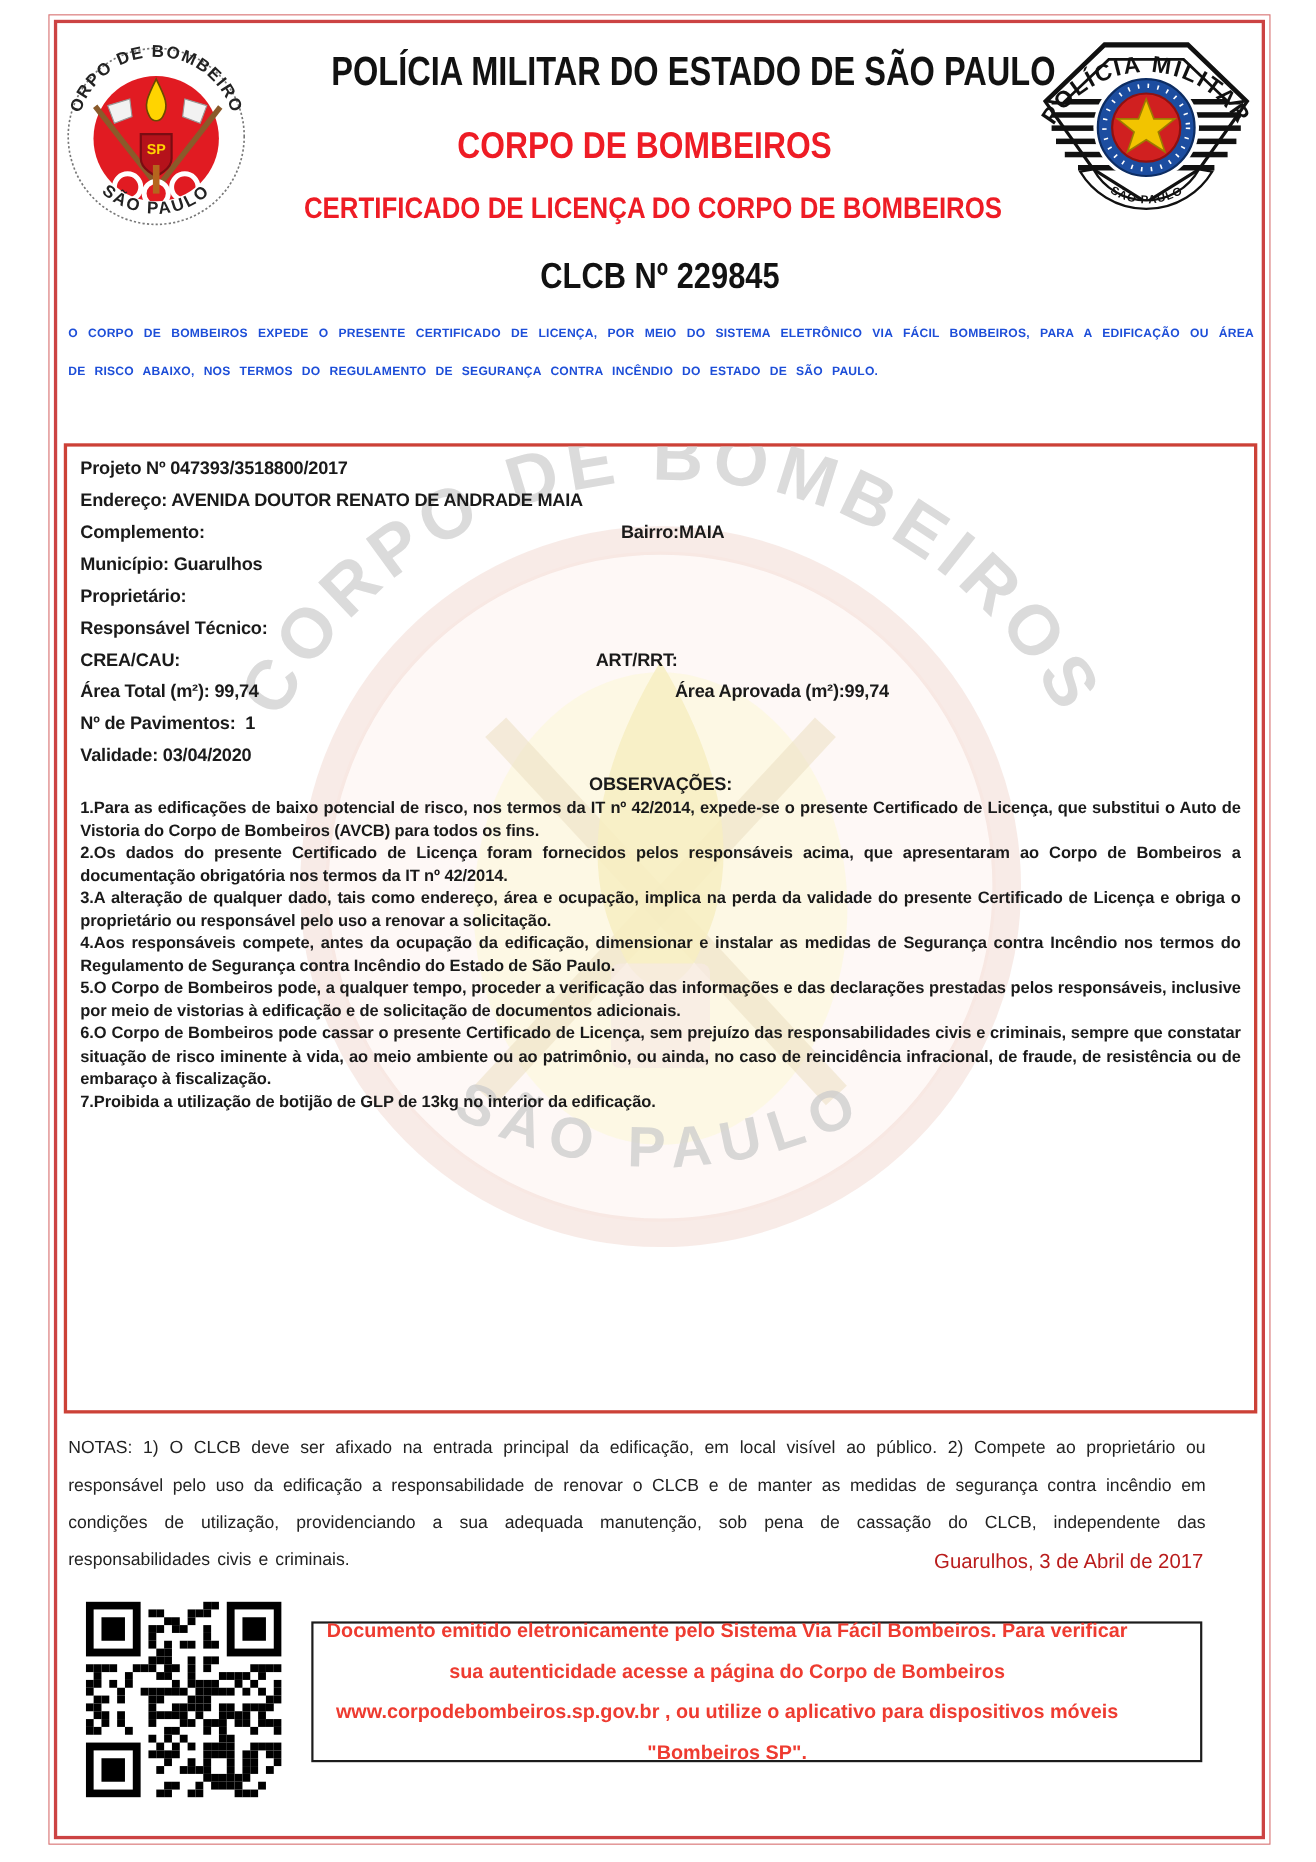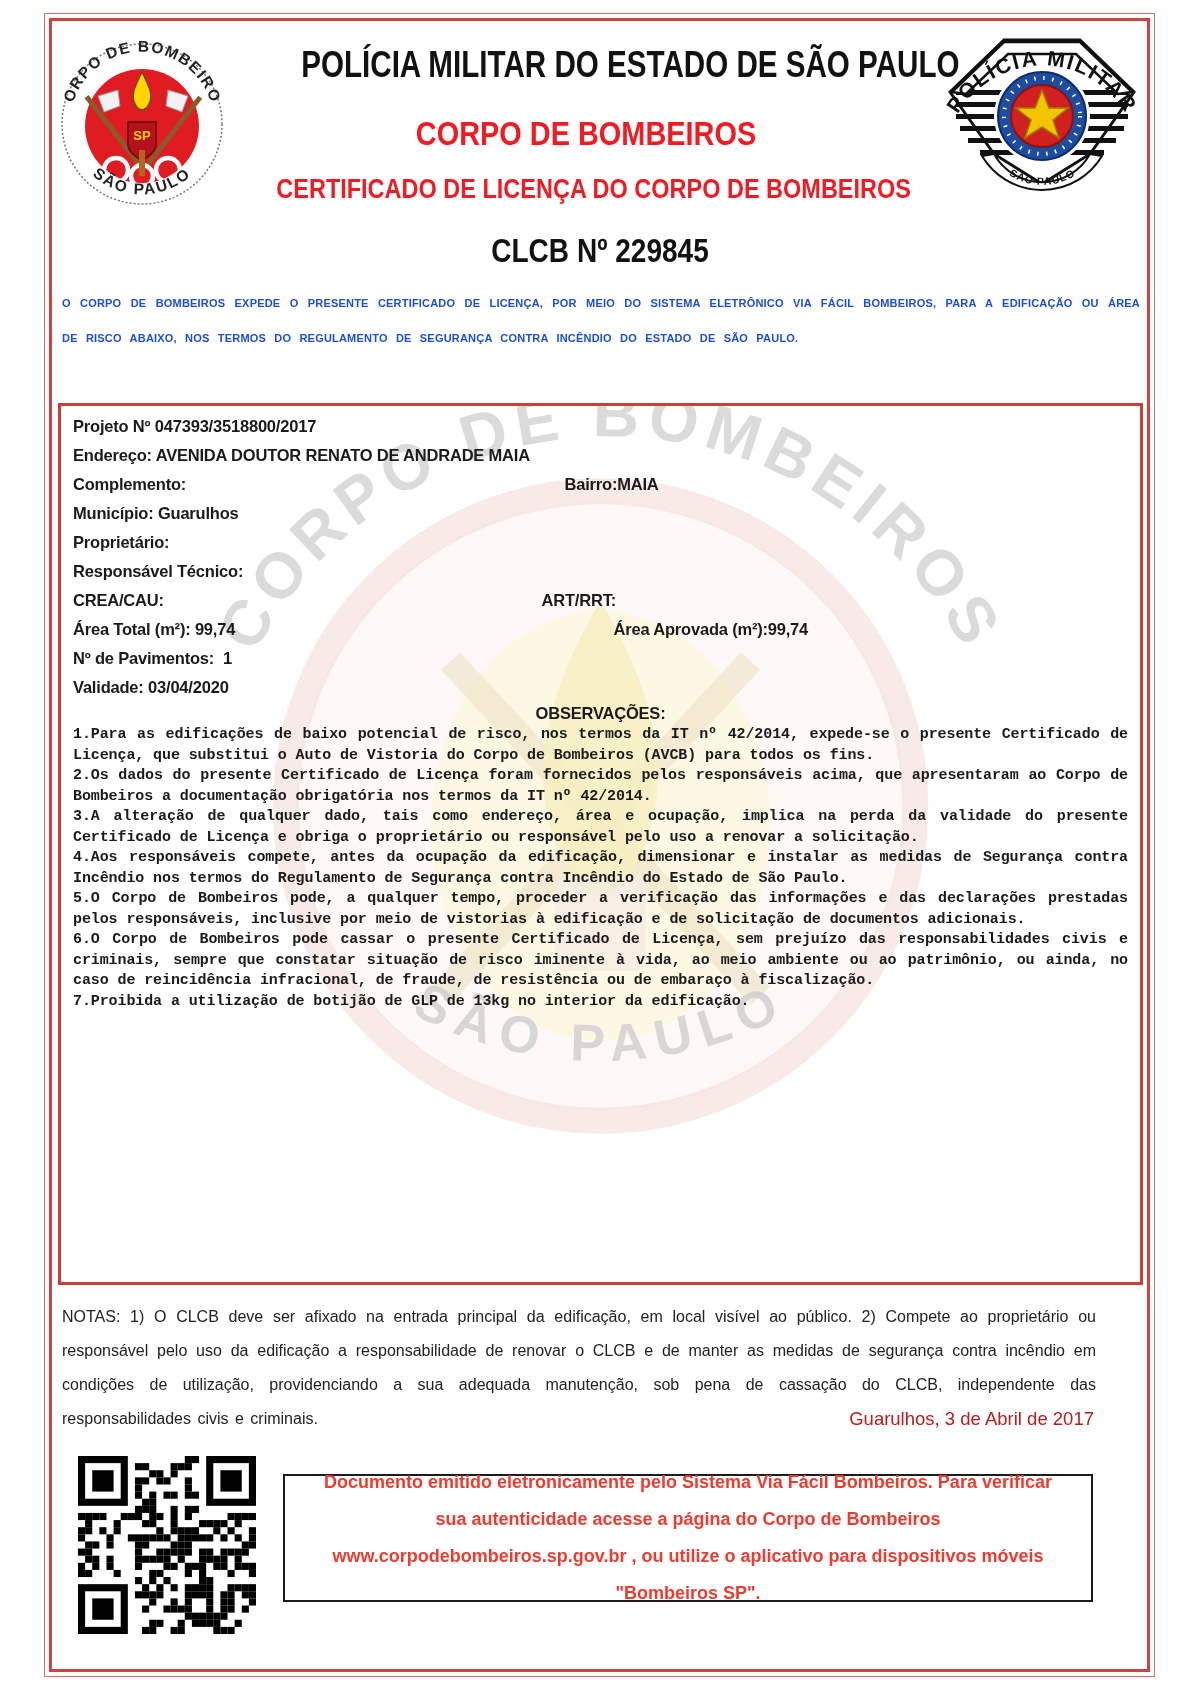--- a/index.html
+++ b/index.html
@@ -27,29 +27,29 @@
            box-sizing:border-box;background:#fff;}
   .wm{position:absolute;left:0;top:0;width:100%;height:100%;z-index:0;pointer-events:none;}
   .fields{position:relative;z-index:1;padding:6px 12px 0 12px;}
   .field-row{position:relative;font-size:16.5px;font-weight:bold;line-height:29px;letter-spacing:-.2px;min-height:29px;}
   .field-row .txt{position:relative;z-index:2;}
   .col2{position:absolute;left:374px;top:0;}
   .redaction{position:absolute;left:288px;top:-4px;width:748px;height:32px;background:#fff;
              border-top:1px dotted #cfcfcf;z-index:1;}
   .obs-head{font-size:16.5px;font-weight:bold;line-height:23px;letter-spacing:-.2px;position:relative;z-index:2;text-align:center;}
   .obs-item{font-size:15px;font-weight:bold;line-height:20.5px;letter-spacing:-.1px;text-align:justify;
-            position:relative;z-index:2;font-family:Liberation Mono, monospace;}
+            position:relative;z-index:2;}
 
   .notas{position:absolute;left:62px;top:1300px;width:1034px;font-size:16px;font-weight:normal;
          line-height:34px;text-align:justify;word-spacing:2px;color:#222;}
   .dateline{position:absolute;left:62px;top:1408px;width:1032px;text-align:right;font-size:18.5px;color:#b91c1c;}
 
   .qr{position:absolute;left:78px;top:1456px;width:178px;height:178px;}
   .footer-box{position:absolute;left:283px;top:1474px;width:810px;height:128px;border:2px solid #1c1c1c;
-              box-sizing:border-box;display:flex;align-items:center;justify-content:center;}
+              box-sizing:border-box;display:flex;align-items:center;}
   .footer-text{width:752px;text-align:center;font-size:18px;font-weight:bold;color:#ee3b30;line-height:37px;}
 </style>
 </head>
 <body>
 
 <div class="page">
   <div class="frame-outer"></div>
   <div class="frame-inner"></div>
 
   <div class="seal seal-left">

